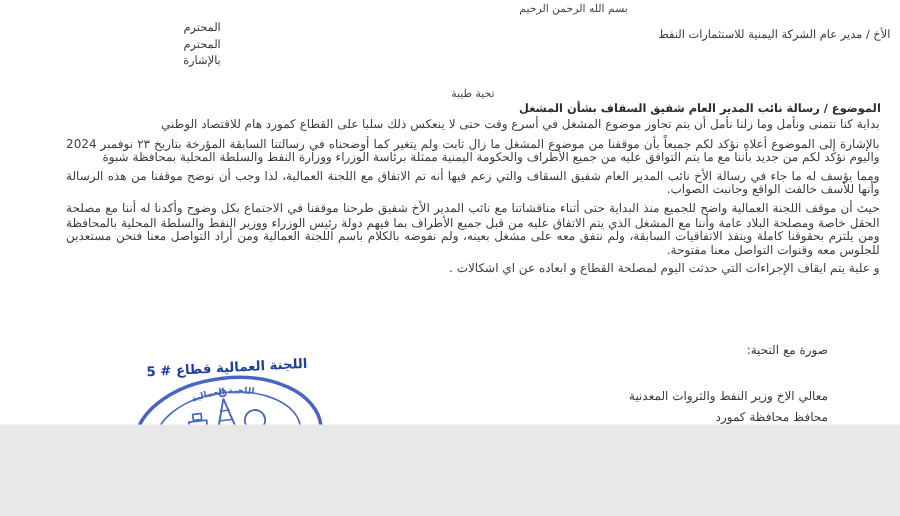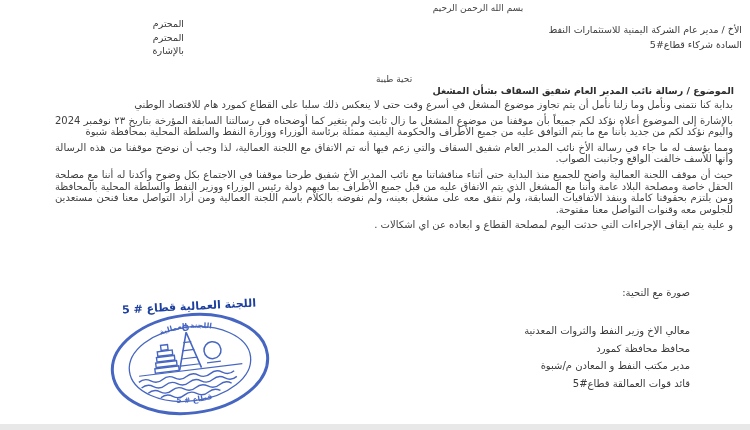--- a/index.html
+++ b/index.html
@@ -1,17 +1,17 @@
 <!DOCTYPE html>
 <html lang="ar" dir="rtl"><head>
 <meta charset="utf-8">
 <style>
   html,body{margin:0;padding:0;background:#e8e8e8;}
   .page{
-    position:relative;width:750px;height:424px;background:#ffffff;
+    position:relative;width:750px;height:354px;background:#ffffff;
     font-family:"DejaVu Sans",sans-serif;color:#3c3c3c;direction:rtl;
     overflow:hidden;margin:0;
   }
   .abs{position:absolute;}
   .basmala{top:3px;left:408px;width:140px;font-size:9px;text-align:center;color:#454545;}
   .addressees{top:23px;right:8px;text-align:right;font-size:9.5px;line-height:14.5px;color:#3a3a3a;}
   .date-block{top:14px;left:52px;width:132px;font-size:9.5px;color:#383838;}
   .date-line{white-space:nowrap;}
   .honorifics{margin-top:3px;text-align:right;line-height:13.5px;}
   .greeting{top:74px;left:376px;font-size:9px;color:#454545;}
@@ -38,21 +38,20 @@
   <div class="abs date-block">
     <div class="honorifics">
       <div>المحترم</div>
       <div>المحترم</div>
       <div>بالإشارة</div>
     </div>
   </div>
 
   <div class="abs addressees">
     <div>الأخ / مدير عام الشركة اليمنية للاستثمارات النفط</div>
-    <div>السادة شركاء قطاع#5</div>
   </div>
 
   <div class="abs greeting">تحية طيبة</div>
 
   <div class="abs subject">الموضوع / رسالة نائب المدير العام شفيق السقاف بشأن المشغل</div>
 
   <div class="abs body-text">
     <p>بداية كنا نتمنى ونأمل وما زلنا نأمل أن يتم تجاوز موضوع المشغل في أسرع وقت حتى لا ينعكس ذلك سلبا على القطاع كمورد هام للاقتصاد الوطني</p>
     <p>بالإشارة إلى الموضوع أعلاه نؤكد لكم جميعاً بأن موقفنا من موضوع المشغل ما زال ثابت ولم يتغير كما أوضحناه في رسالتنا السابقة المؤرخة بتاريخ ٢٣ نوفمبر 2024 واليوم نؤكد لكم من جديد بأننا مع ما يتم التوافق عليه من جميع الأطراف والحكومة اليمنية ممثلة برئاسة الوزراء ووزارة النفط والسلطة المحلية بمحافظة شبوة</p>
     <p>ومما يؤسف له ما جاء في رسالة الأخ نائب المدير العام شفيق السقاف والتي زعم فيها أنه تم الاتفاق مع اللجنة العمالية، لذا وجب أن نوضح موقفنا من هذه الرسالة وأنها للأسف خالفت الواقع وجانبت الصواب.</p>

